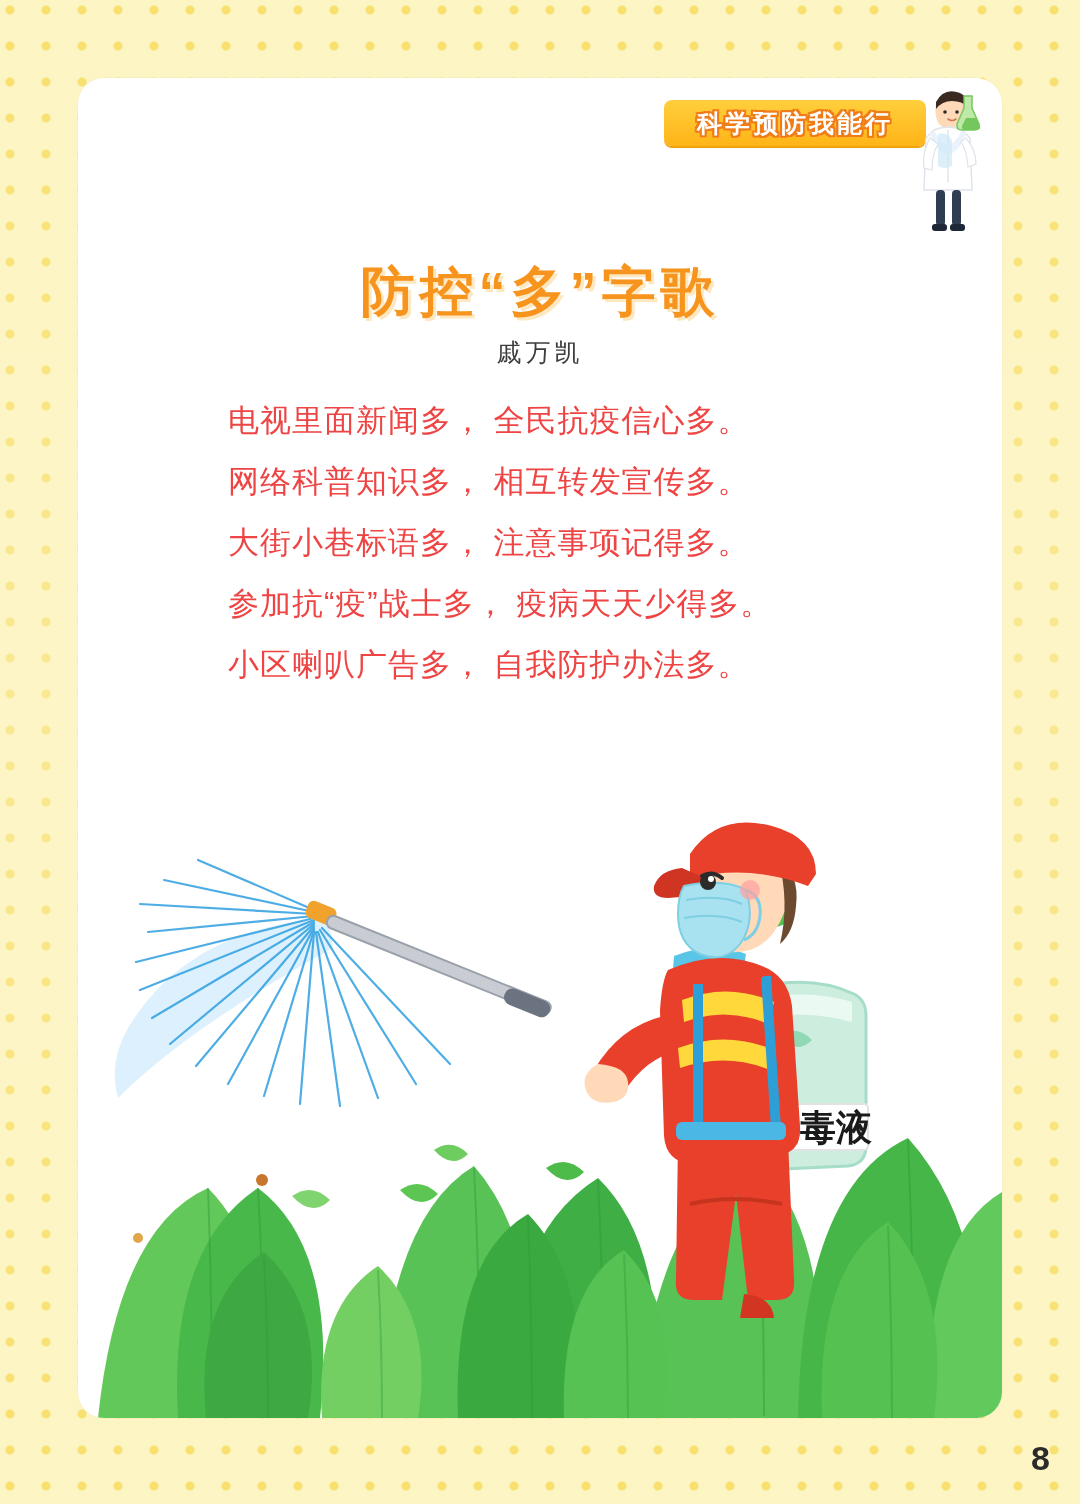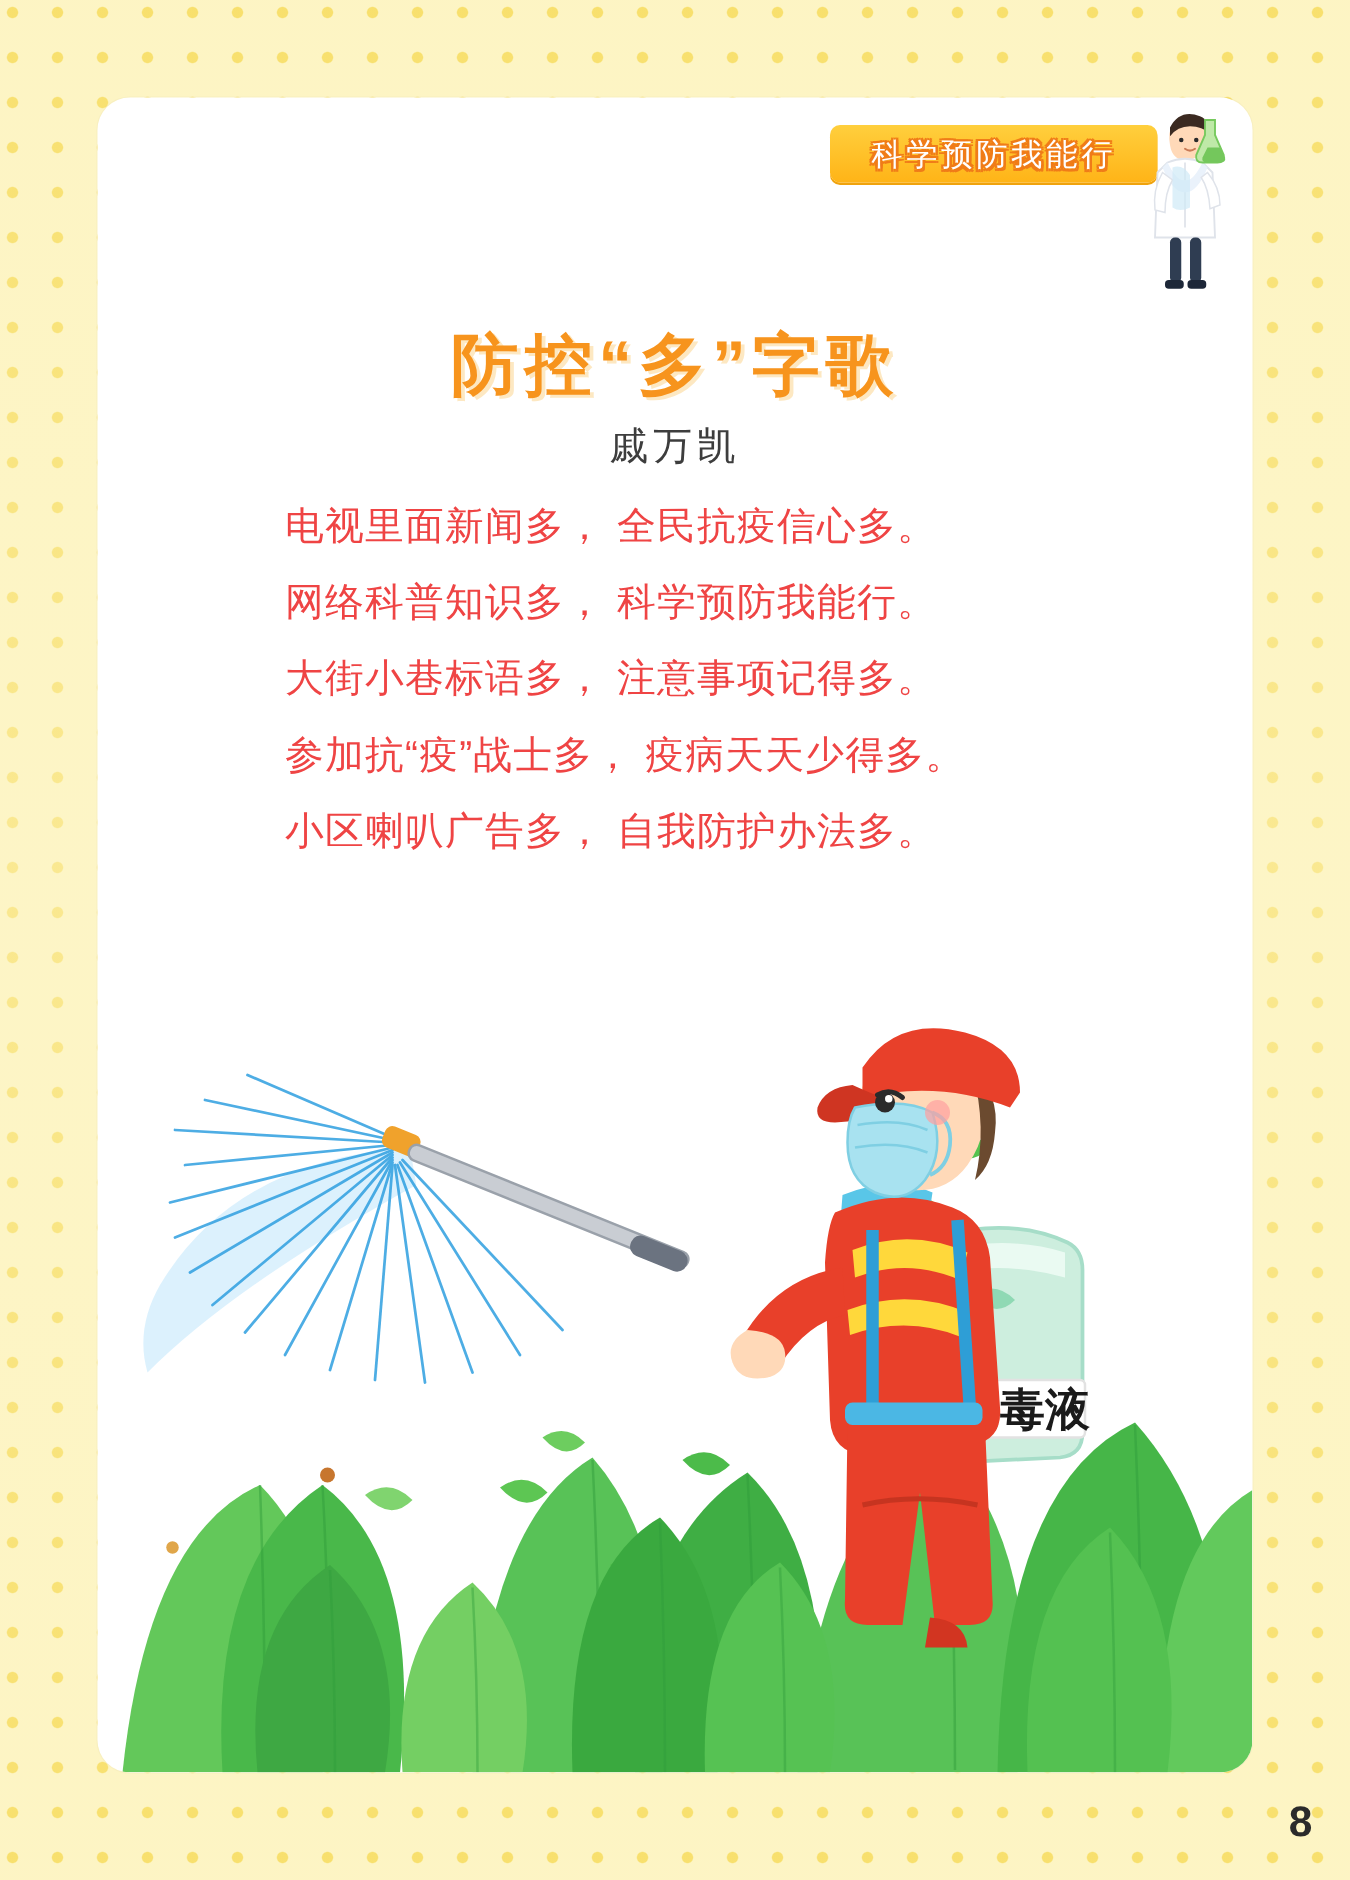--- a/index.html
+++ b/index.html
@@ -66,21 +66,21 @@
     border-radius: 8px;
     box-shadow: 0 2px 0 #f0a30d;
   }
   .banner-ribbon .banner-text {
     position: absolute;
     inset: 0;
     display: flex;
     align-items: center;
     justify-content: center;
     font-size: 25px;
-    font-weight: normal;
+    font-weight: bold;
     letter-spacing: 3px;
     color: #ffffff;
     text-shadow:
       -2px 0 #f07c18, 2px 0 #f07c18, 0 -2px #f07c18, 0 2px #f07c18,
       -2px -2px #f07c18, 2px -2px #f07c18, -2px 2px #f07c18, 2px 2px #f07c18;
     font-family: "Liberation Sans", sans-serif;
   }
   
   .scientist { position: absolute; right: 8px; top: 0; width: 78px; height: 160px; }
 
@@ -97,21 +97,21 @@
     color: #f7941d;
     text-shadow: 3px 3px 0 #fde8c2;
     font-family: "Liberation Sans", sans-serif;
   }
   .author {
     position: absolute;
     left: 0;
     right: 0;
     top: 258px;
     text-align: center;
-    font-size: 31px;
+    font-size: 25px;
     letter-spacing: 4px;
     color: #3d3d3d;
   }
   .poem {
     position: absolute;
     left: 150px;
     top: 312px;
     width: 640px;
     color: #ef4444;
     font-size: 31px;
@@ -177,21 +177,21 @@
         <rect x="24" y="142" width="15" height="7" rx="3" fill="#1d2738"></rect>
         <rect x="42" y="142" width="15" height="7" rx="3" fill="#1d2738"></rect>
       </svg>
     </div>
 
     <div class="title">防控“多”字歌</div>
     <div class="author">戚万凯</div>
 
     <div class="poem">
       <div class="line">电视里面新闻多， 全民抗疫信心多。</div>
-      <div class="line">网络科普知识多， 科学预防我能行。</div>
+      <div class="line">网络科普知识多， 相互转发宣传多。</div>
       <div class="line">大街小巷标语多， 注意事项记得多。</div>
       <div class="line">参加抗“疫”战士多， 疫病天天少得多。</div>
       <div class="line">小区喇叭广告多， 自我防护办法多。</div>
     </div>
 
     <div class="illus">
       <svg class="leafbg" viewBox="0 0 924 700" preserveAspectRatio="none">
 
         <g>
           <path d="M250 200 q-140 10 -200 110 q-20 35 -10 70 q70 -70 215 -150z" fill="#bfe6fb" opacity="0.55"></path>

